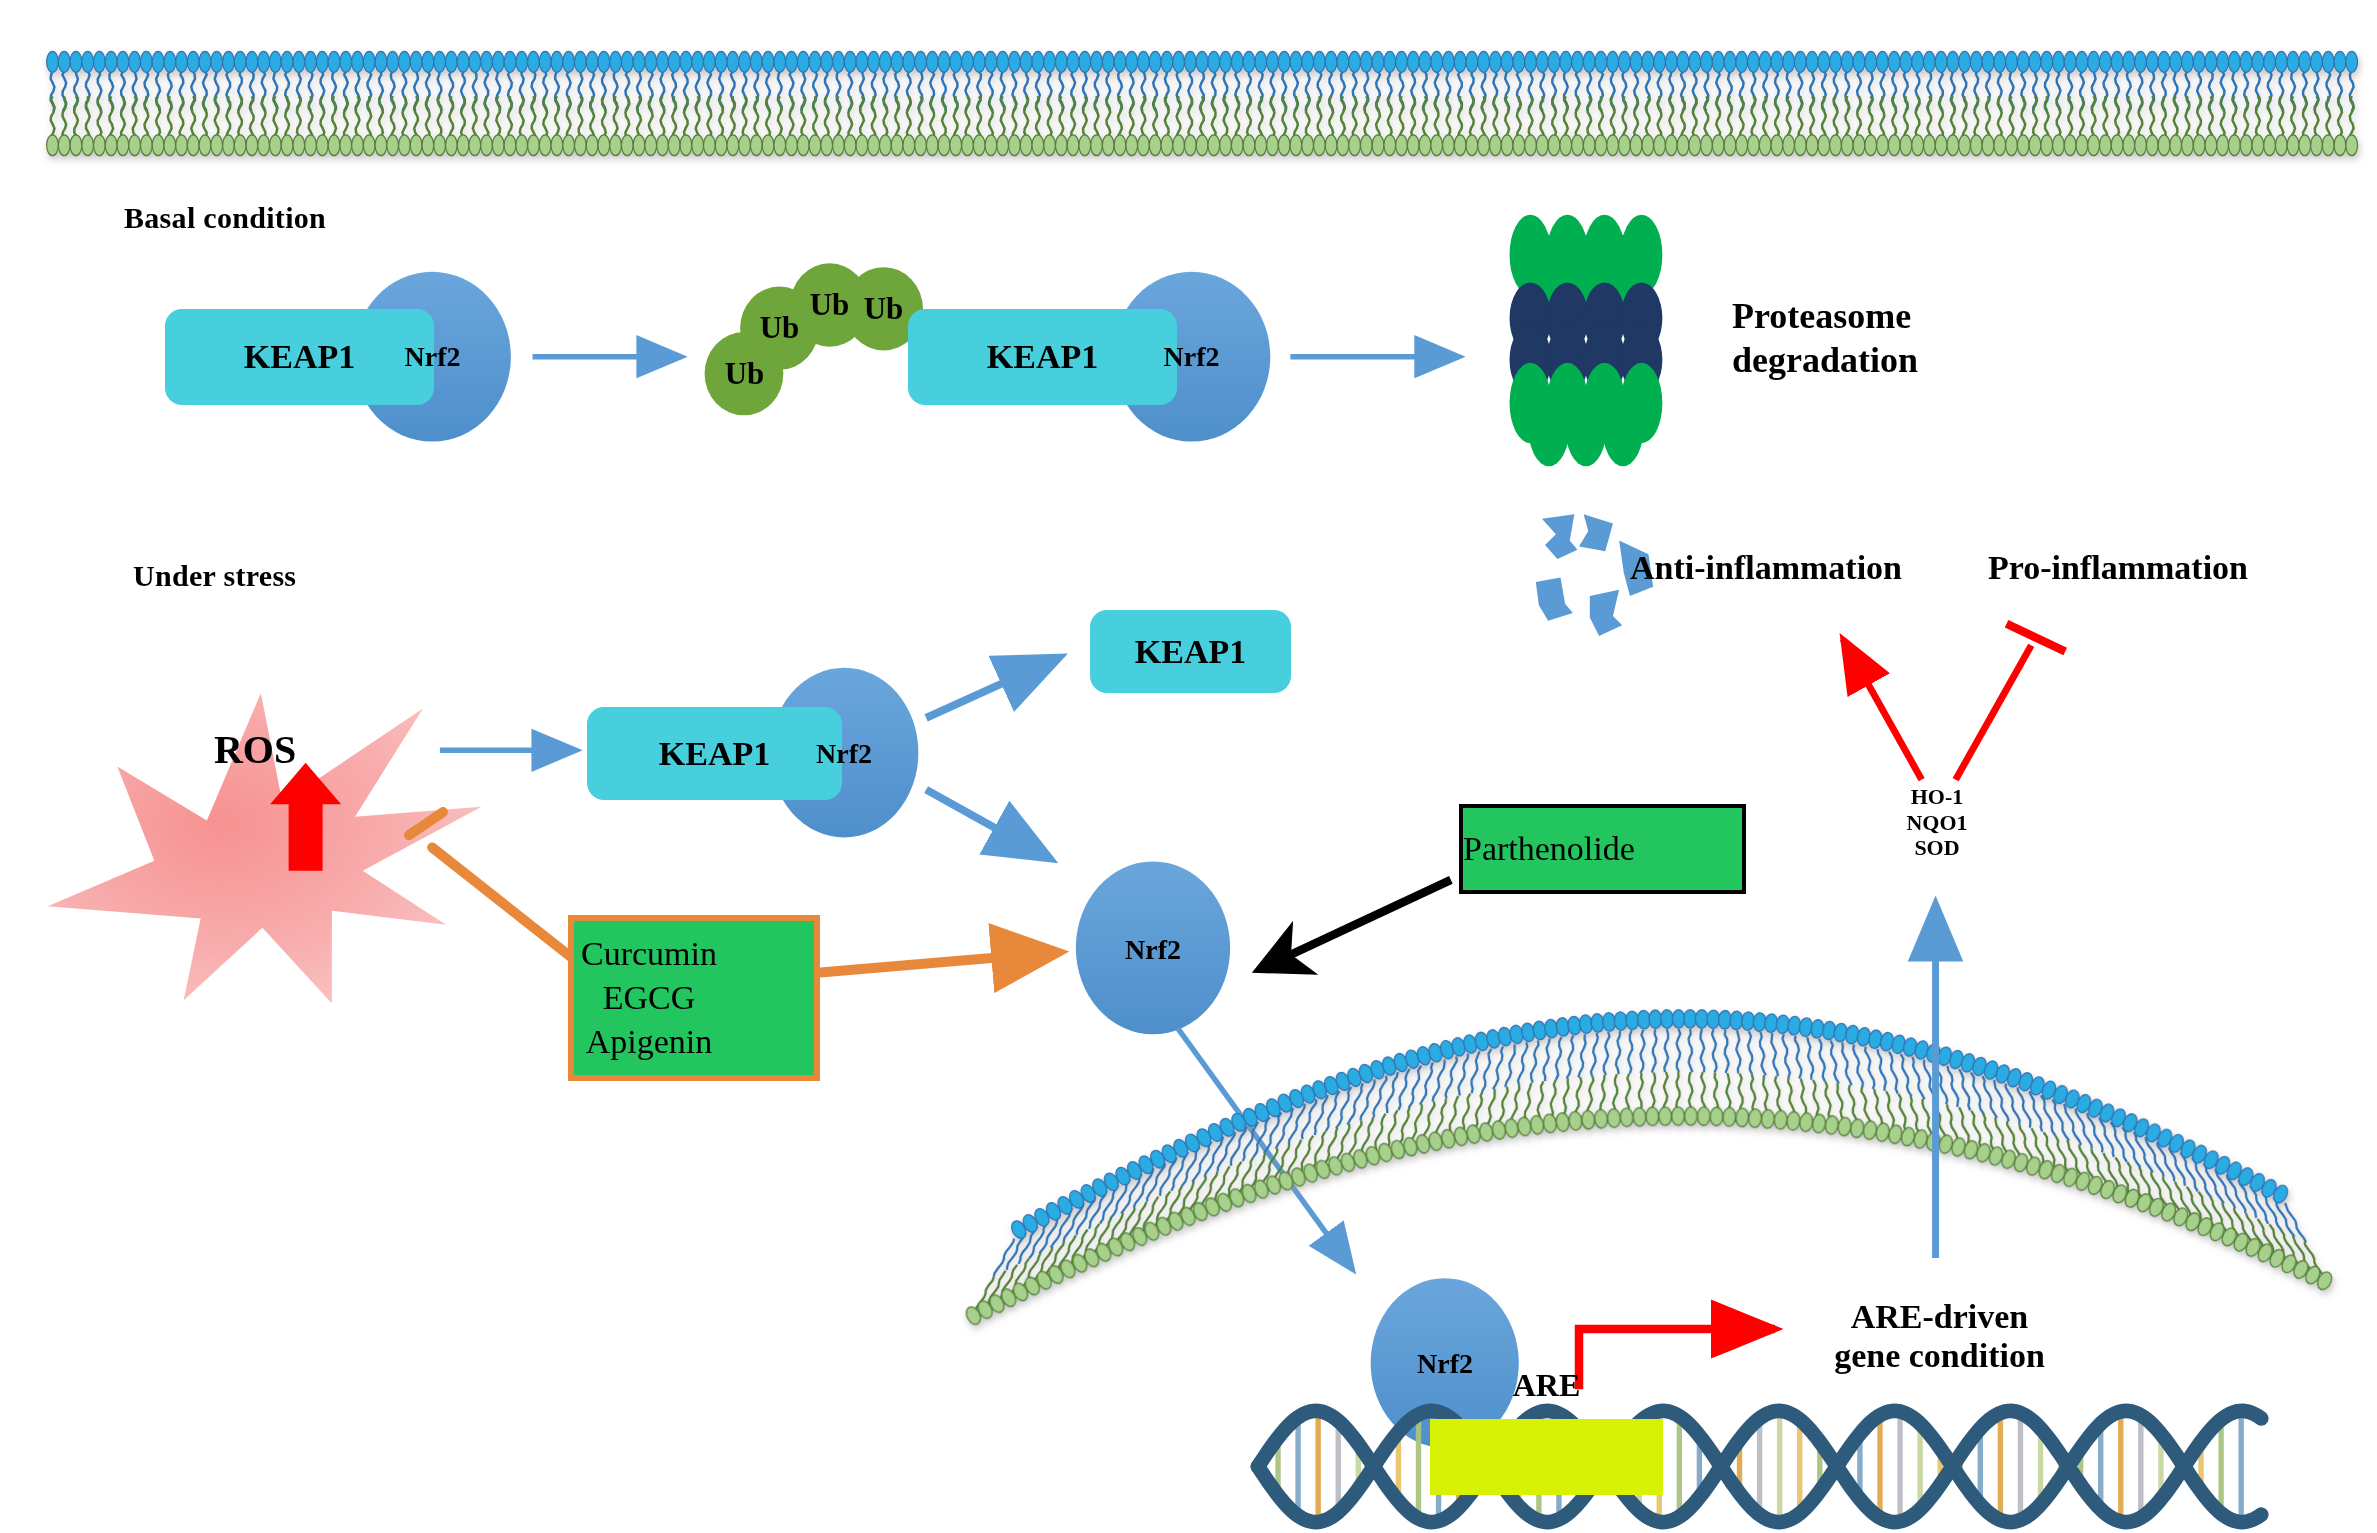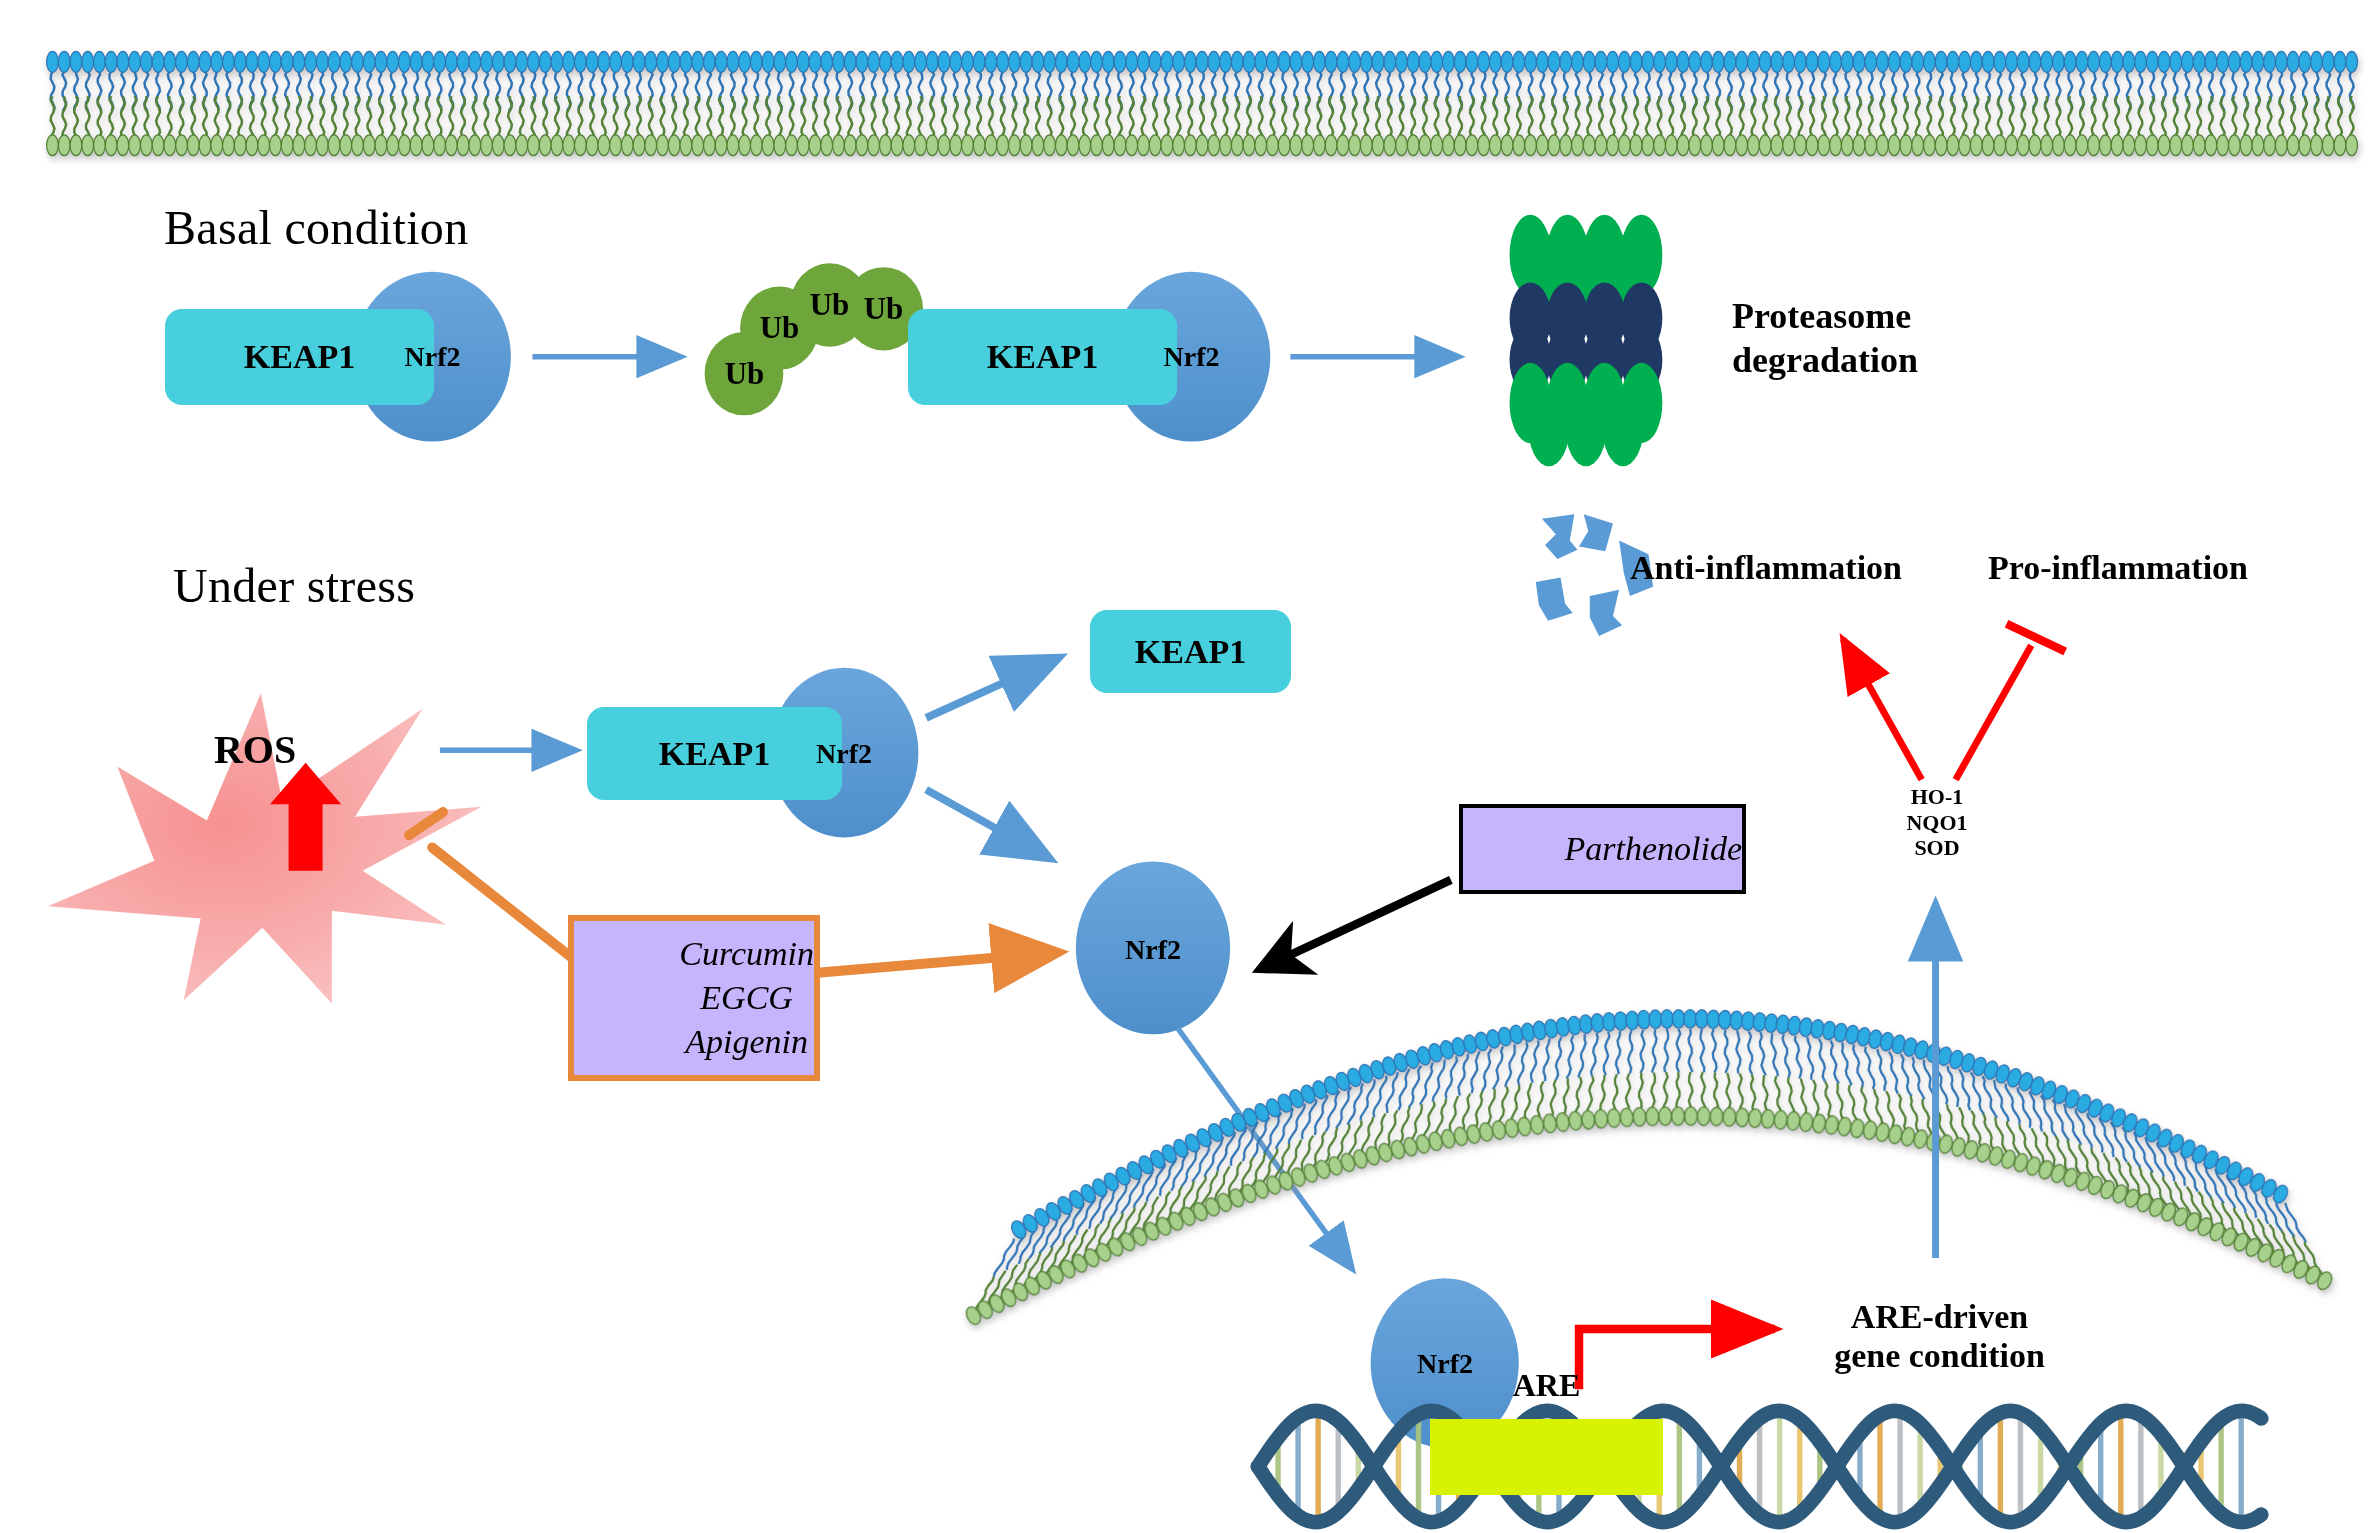--- a/index.html
+++ b/index.html
@@ -4,39 +4,39 @@
 <style>
   html,body{margin:0;padding:0;background:#ffffff;}
   body{width:2377px;height:1533px;position:relative;overflow:hidden;
        font-family:"Liberation Serif", serif;}
   #stage{position:absolute;left:0;top:0;width:2377px;height:1533px;}
   #svgroot{position:absolute;left:0;top:0;width:2377px;height:1533px;}
 
   
   .lbl{position:absolute;color:#000;white-space:pre;line-height:1.08;}
 
-  .section-title{font-size:48px;font-weight:normal;letter-spacing:0.3px;margin-left:40px;}
+  .section-title{font-size:30px;font-weight:bold;letter-spacing:0.3px;}
   .proteasome-lbl{font-size:36px;font-weight:bold;text-align:left;line-height:1.22;}
   .infl-lbl{font-size:34px;font-weight:bold;}
   .enzymes-lbl{font-size:22px;font-weight:bold;text-align:center;line-height:1.16;}
   .are-driven-lbl{font-size:34px;font-weight:bold;text-align:center;line-height:1.16;}
 
   
   .shape-txt{position:absolute;display:flex;align-items:center;justify-content:center;
              color:#000;font-family:"Liberation Serif", serif;font-weight:bold;}
 
   .keap1-box{position:absolute;background:#47CFDD;border-radius:17px;}
   .keap1-txt{font-size:34px;}
   .nrf2-txt{font-size:28px;text-align:center;}
   .ub-txt{font-size:31px;}
   .ros-txt{font-size:40px;}
   .are-txt{font-size:32px;}
 
-  .boxed{position:absolute;background:#c4b5fd;display:flex;align-items:flex-end;
-         justify-content:center;flex-direction:column;font-style:italic;}
+  .boxed{position:absolute;background:#22c55e;display:flex;align-items:flex-start;
+         justify-content:center;flex-direction:column;}
   .box-black{border:4.6px solid #000;}
   .box-orange{border:6.2px solid #E8883A;padding-left:7px;}
   .box-txt{font-size:34px;font-family:"Liberation Serif", serif;line-height:1.24;
            text-align:center;color:#000;}
   .box-txt-lines{font-size:34px;font-family:"Liberation Serif", serif;line-height:1.30;
            text-align:center;color:#000;white-space:pre;}
 </style>
 </head>
 <body>
 

